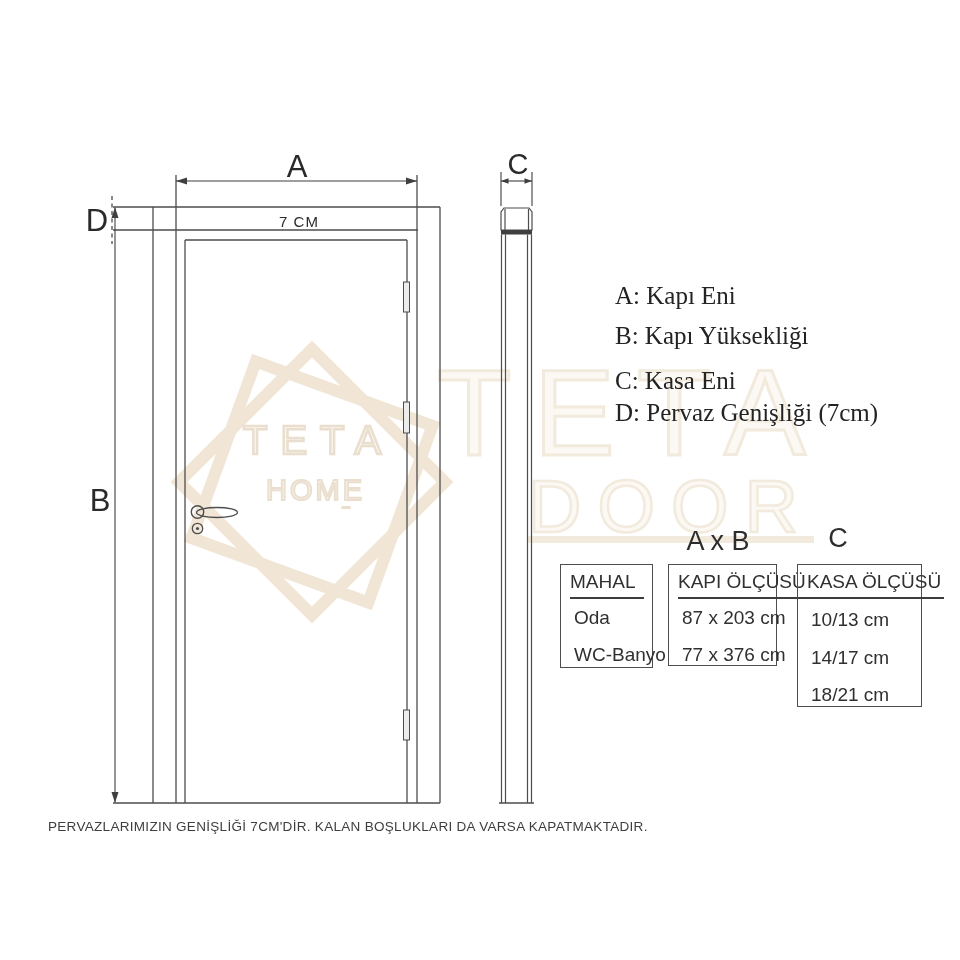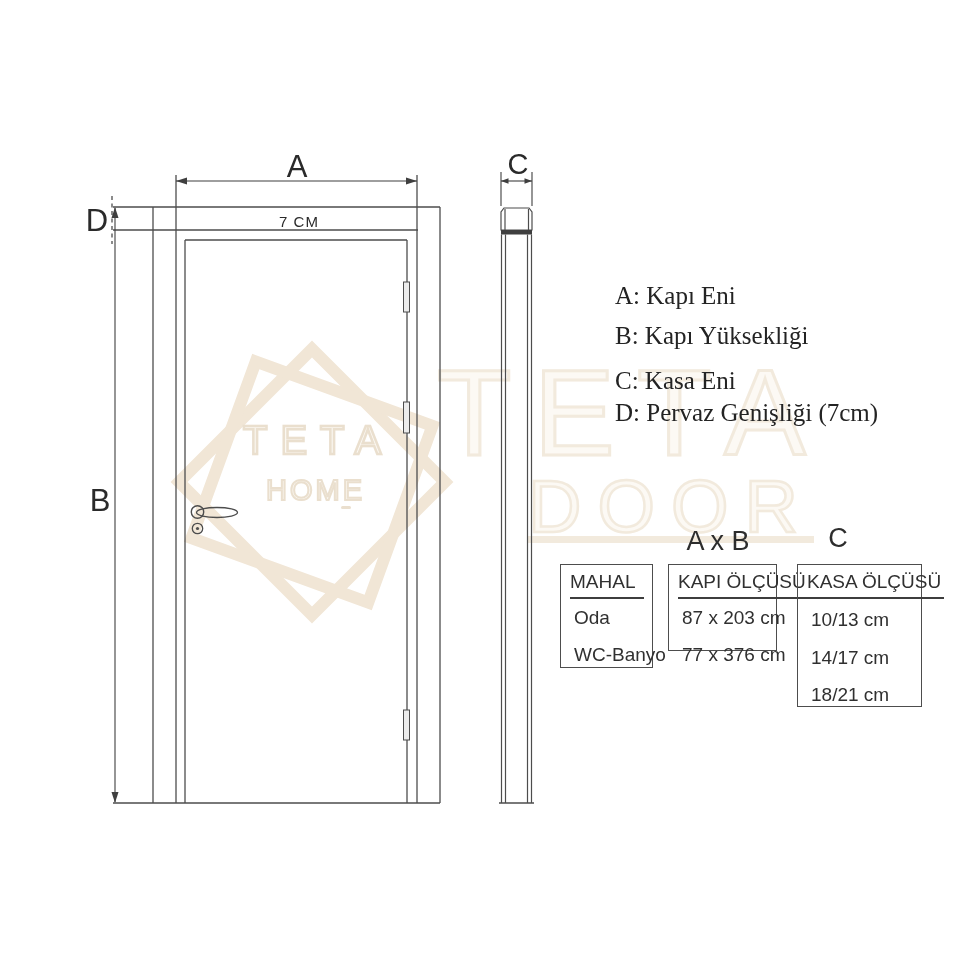--- a/index.html
+++ b/index.html
@@ -157,27 +157,28 @@
 
 <div class="tbl-label" style="left:668px;top:526px;width:100px;text-align:center;">A x B</div>
 <div class="tbl-label" style="left:818px;top:523px;width:40px;">C</div>
 
 <div class="spec-box" style="left:560px;top:564px;width:93px;height:104px;">
   <div class="spec-head"><span>MAHAL</span></div>
   <div class="spec-row" style="top:42px">Oda</div>
   <div class="spec-row" style="top:79px">WC-Banyo</div>
 </div>
 
-<div class="spec-box" style="left:668px;top:564px;width:109px;height:87px;">
+<div class="spec-box" style="left:668px;top:564px;width:109px;height:102px;">
   <div class="spec-head"><span style="padding-right:3px">KAPI ÖLÇÜSÜ</span></div>
   <div class="spec-row" style="top:42px">87 x 203 cm</div>
   <div class="spec-row" style="top:79px">77 x 376 cm</div>
 </div>
 
 <div class="spec-box" style="left:797px;top:564px;width:125px;height:143px;">
   <div class="spec-head"><span style="padding-right:3px">KASA ÖLÇÜSÜ</span></div>
   <div class="spec-row" style="top:44px">10/13 cm</div>
   <div class="spec-row" style="top:82px">14/17 cm</div>
   <div class="spec-row" style="top:119px">18/21 cm</div>
 </div>
 
 <div class="note">
+  <div>PERVAZLARIMIZIN GENİŞLİĞİ 7CM'DİR. KALAN BOŞLUKLARI DA VARSA KAPATMAKTADIR.</div>
 </div>
 
 </body></html>

